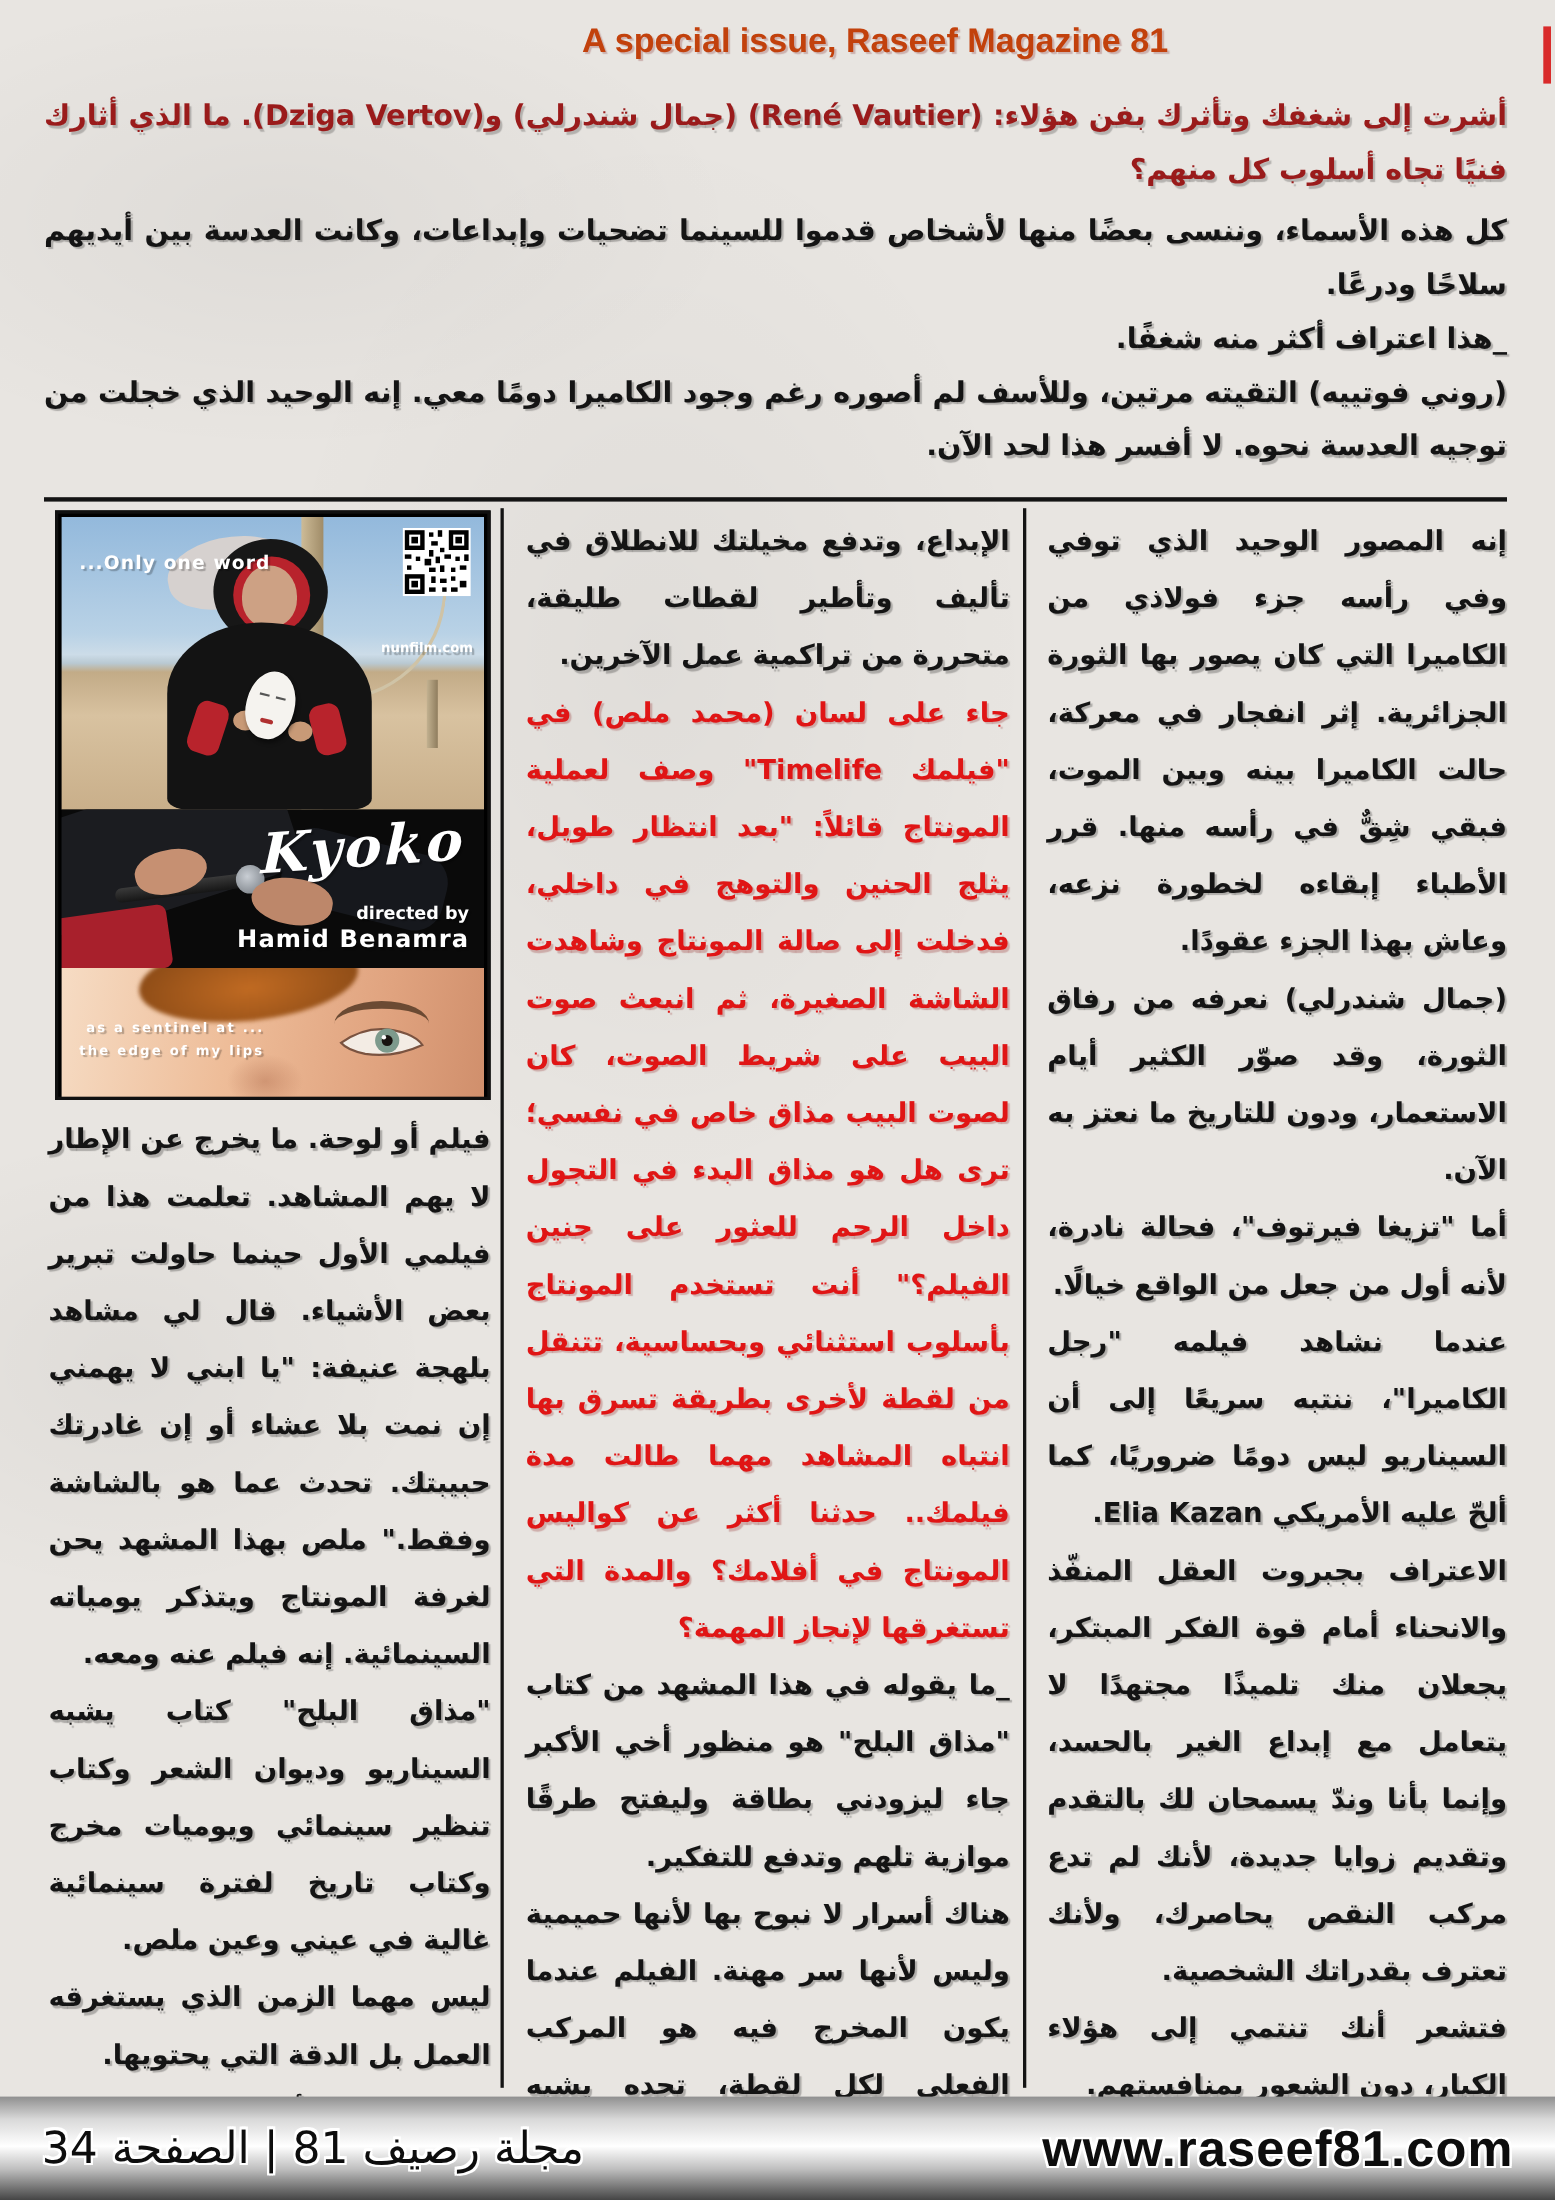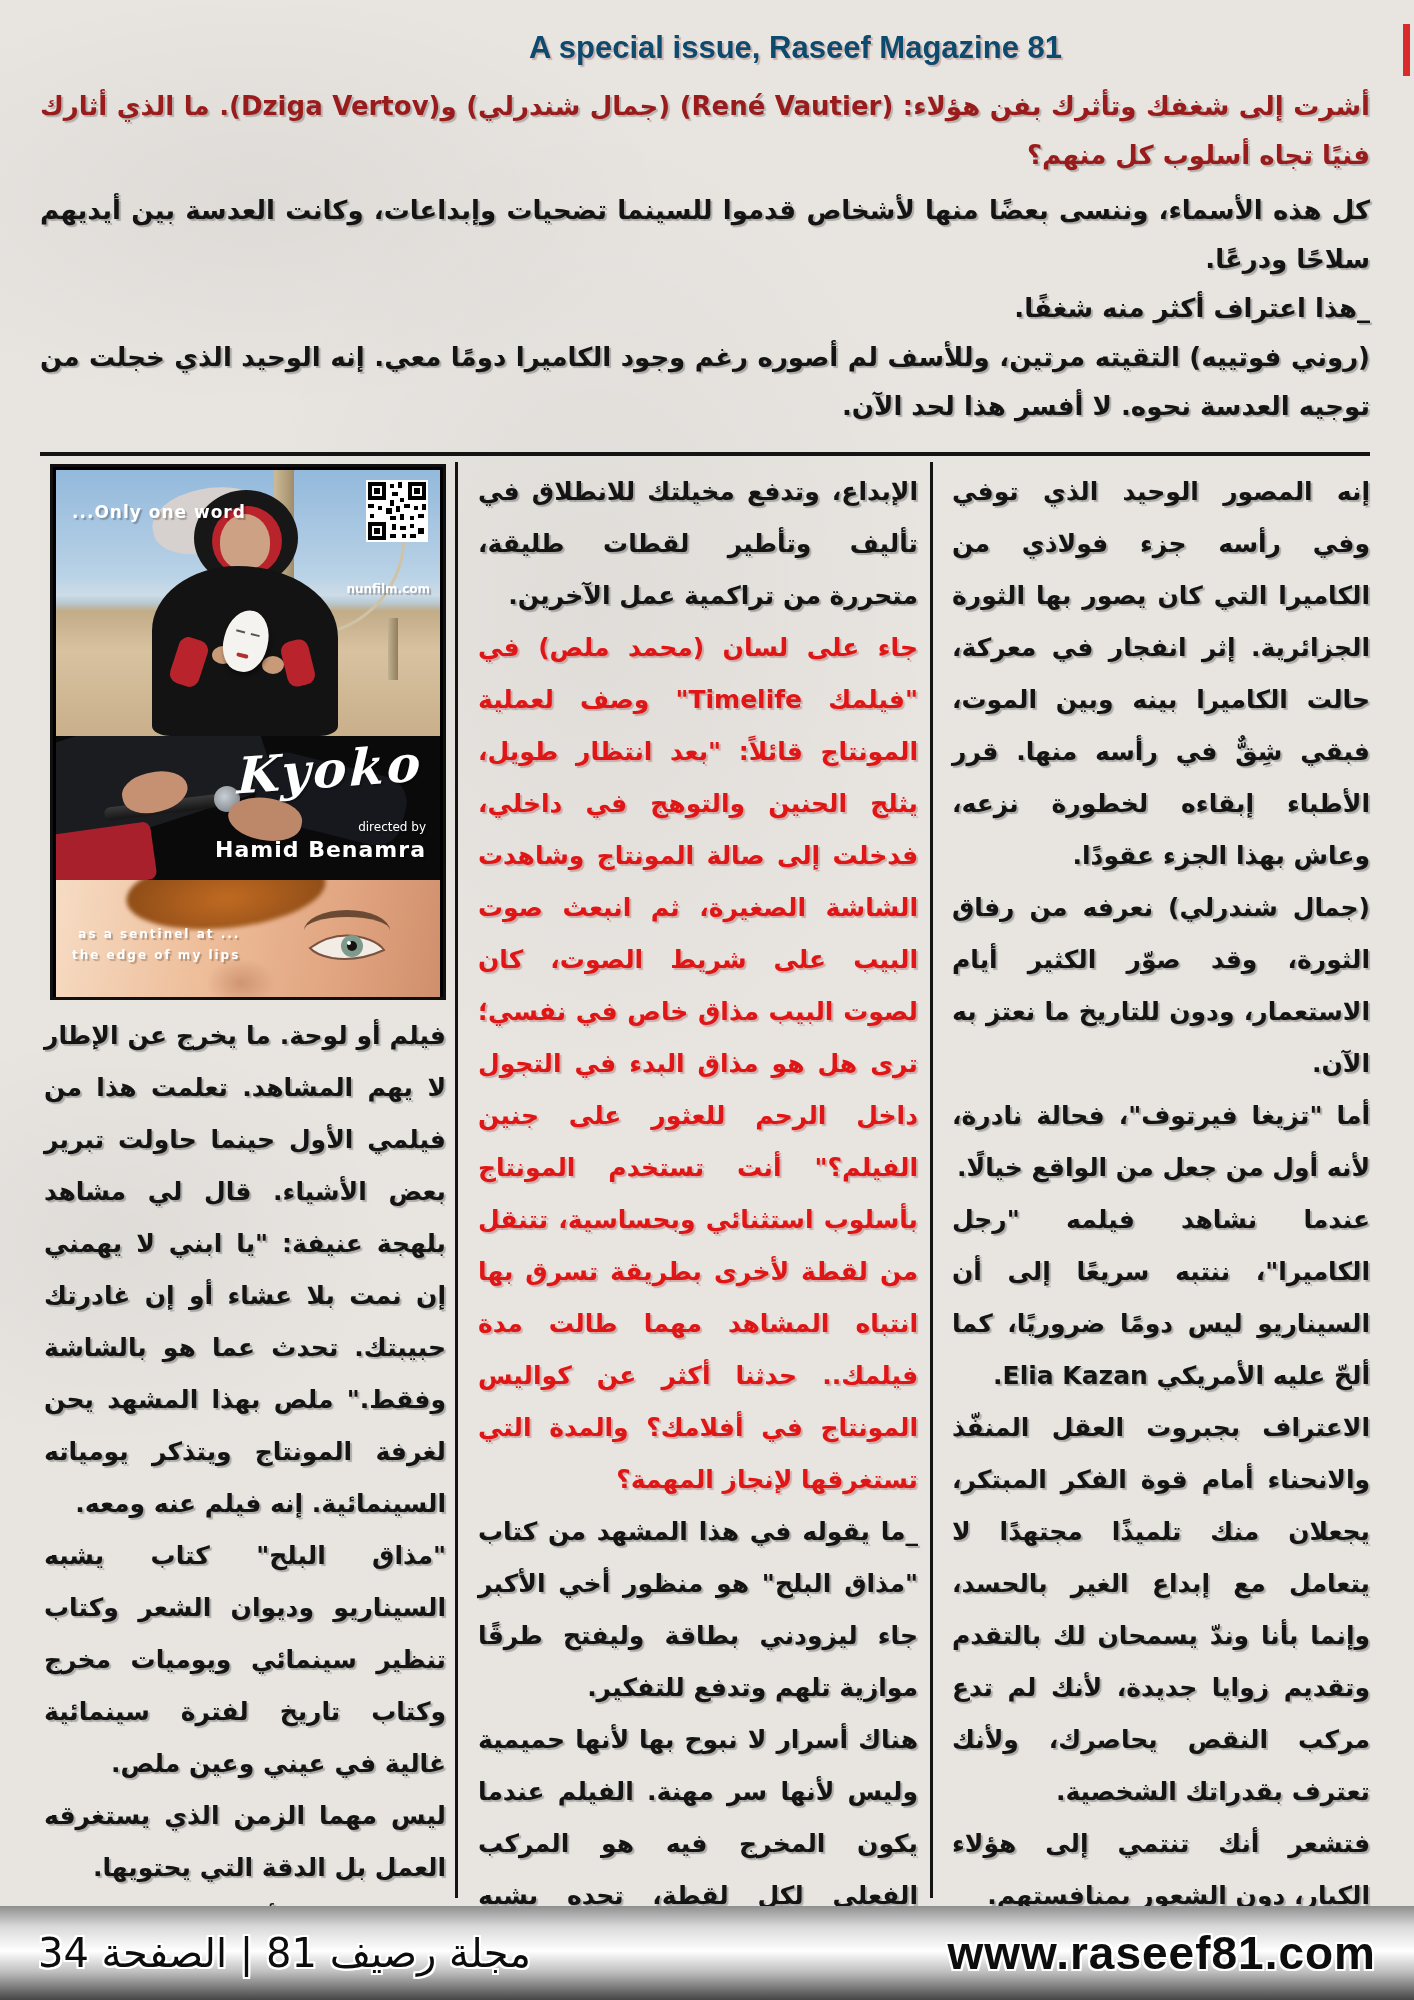--- a/index.html
+++ b/index.html
@@ -8,23 +8,23 @@
     background:#e8e5e1;
     background-image:
       radial-gradient(ellipse 600px 300px at 18% 10%, rgba(0,0,0,0.045), transparent 70%),
       radial-gradient(ellipse 500px 700px at 42% 30%, rgba(0,0,0,0.035), transparent 70%),
       radial-gradient(ellipse 400px 300px at 8% 62%, rgba(0,0,0,0.04), transparent 70%);
     font-family:"DejaVu Sans","Liberation Sans",sans-serif;
   }
   .abs{position:absolute;}
   
   .page-title{
-    top:30px;left:40px;width:1330px;
+    top:19px;left:40px;width:1330px;
     text-align:right;padding-right:308px;box-sizing:border-box;
-    font-size:31px;font-weight:bold;color:#0c4a6e;
+    font-size:31px;font-weight:bold;color:#c2410c;
     font-family:"Liberation Sans","DejaVu Sans",sans-serif;
     text-shadow:2px 2px 1px rgba(120,20,20,0.25);
   }
   .question{
     top:82px;left:40px;width:1330px;
     direction:rtl;text-align:justify;
     font-size:26px;font-weight:bold;color:#9a1b1b;
     line-height:49px;text-shadow:2px 2px 1px rgba(0,0,0,0.22);
   }
   .header-paras{
@@ -105,21 +105,21 @@
        border-radius:45% 55% 50% 50%;transform:rotate(-14deg);}
   .handB{position:absolute;left:172px;top:62px;width:74px;height:42px;background:#bd876a;
        border-radius:55% 45% 50% 50%;transform:rotate(10deg);}
   .cloth{position:absolute;left:-6px;top:92px;width:104px;height:58px;background:#a8202c;
        transform:rotate(-8deg);border-radius:8px;}
   .film-title{position:absolute;right:16px;top:8px;color:#fff;
        font-family:"DejaVu Serif","Liberation Serif",serif;
        font-style:italic;font-weight:bold;font-size:50px;
        transform:rotate(-4deg) skewX(-6deg);letter-spacing:3px;}
   .credits{position:absolute;right:14px;top:84px;color:#fff;text-align:right;line-height:1.3;}
-  .credit1{font-size:12px;font-weight:normal;}
+  .credit1{font-size:16px;font-weight:bold;}
   .credit2{font-size:22px;font-weight:bold;letter-spacing:1px;}
   .p-face{top:413px;height:117px;
        background:linear-gradient(100deg,#f6dcc4 0%,#eebd99 40%,#e0a37f 75%,#d08f6c 100%);}
   .hair2{position:absolute;left:70px;top:-26px;width:200px;height:74px;
        background:radial-gradient(ellipse at 50% 60%,#c06a22,#8a4a16 80%);
        border-radius:50%;filter:blur(2px);transform:rotate(-6deg);}
   .brow{position:absolute;left:248px;top:30px;width:86px;height:34px;
        border-radius:50%;border-top:7px solid #6b4a33;}
   .nose-shadow{position:absolute;left:150px;top:78px;width:70px;height:50px;
        background:radial-gradient(ellipse,rgba(160,90,60,0.35),transparent 70%);}

